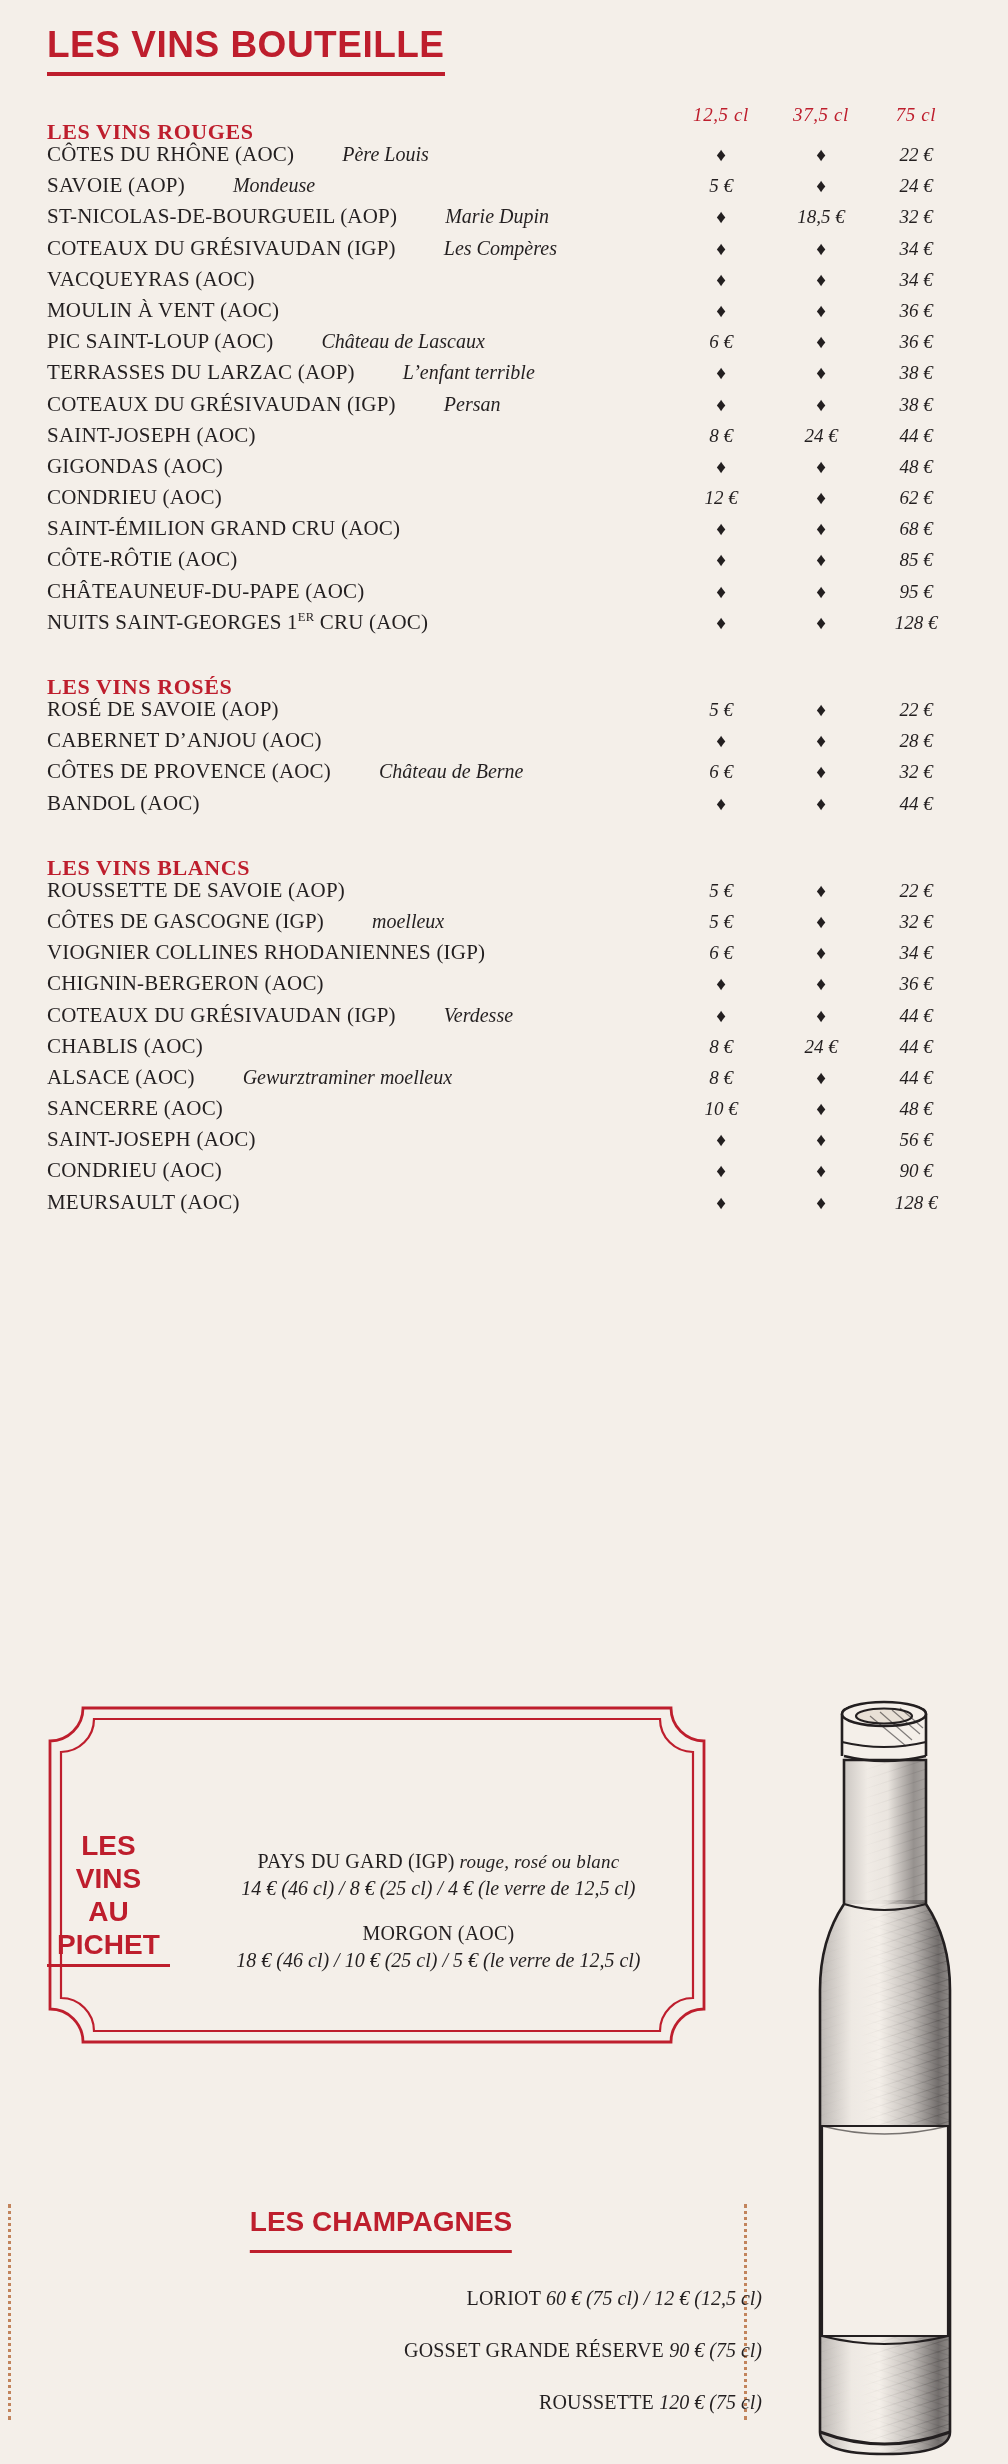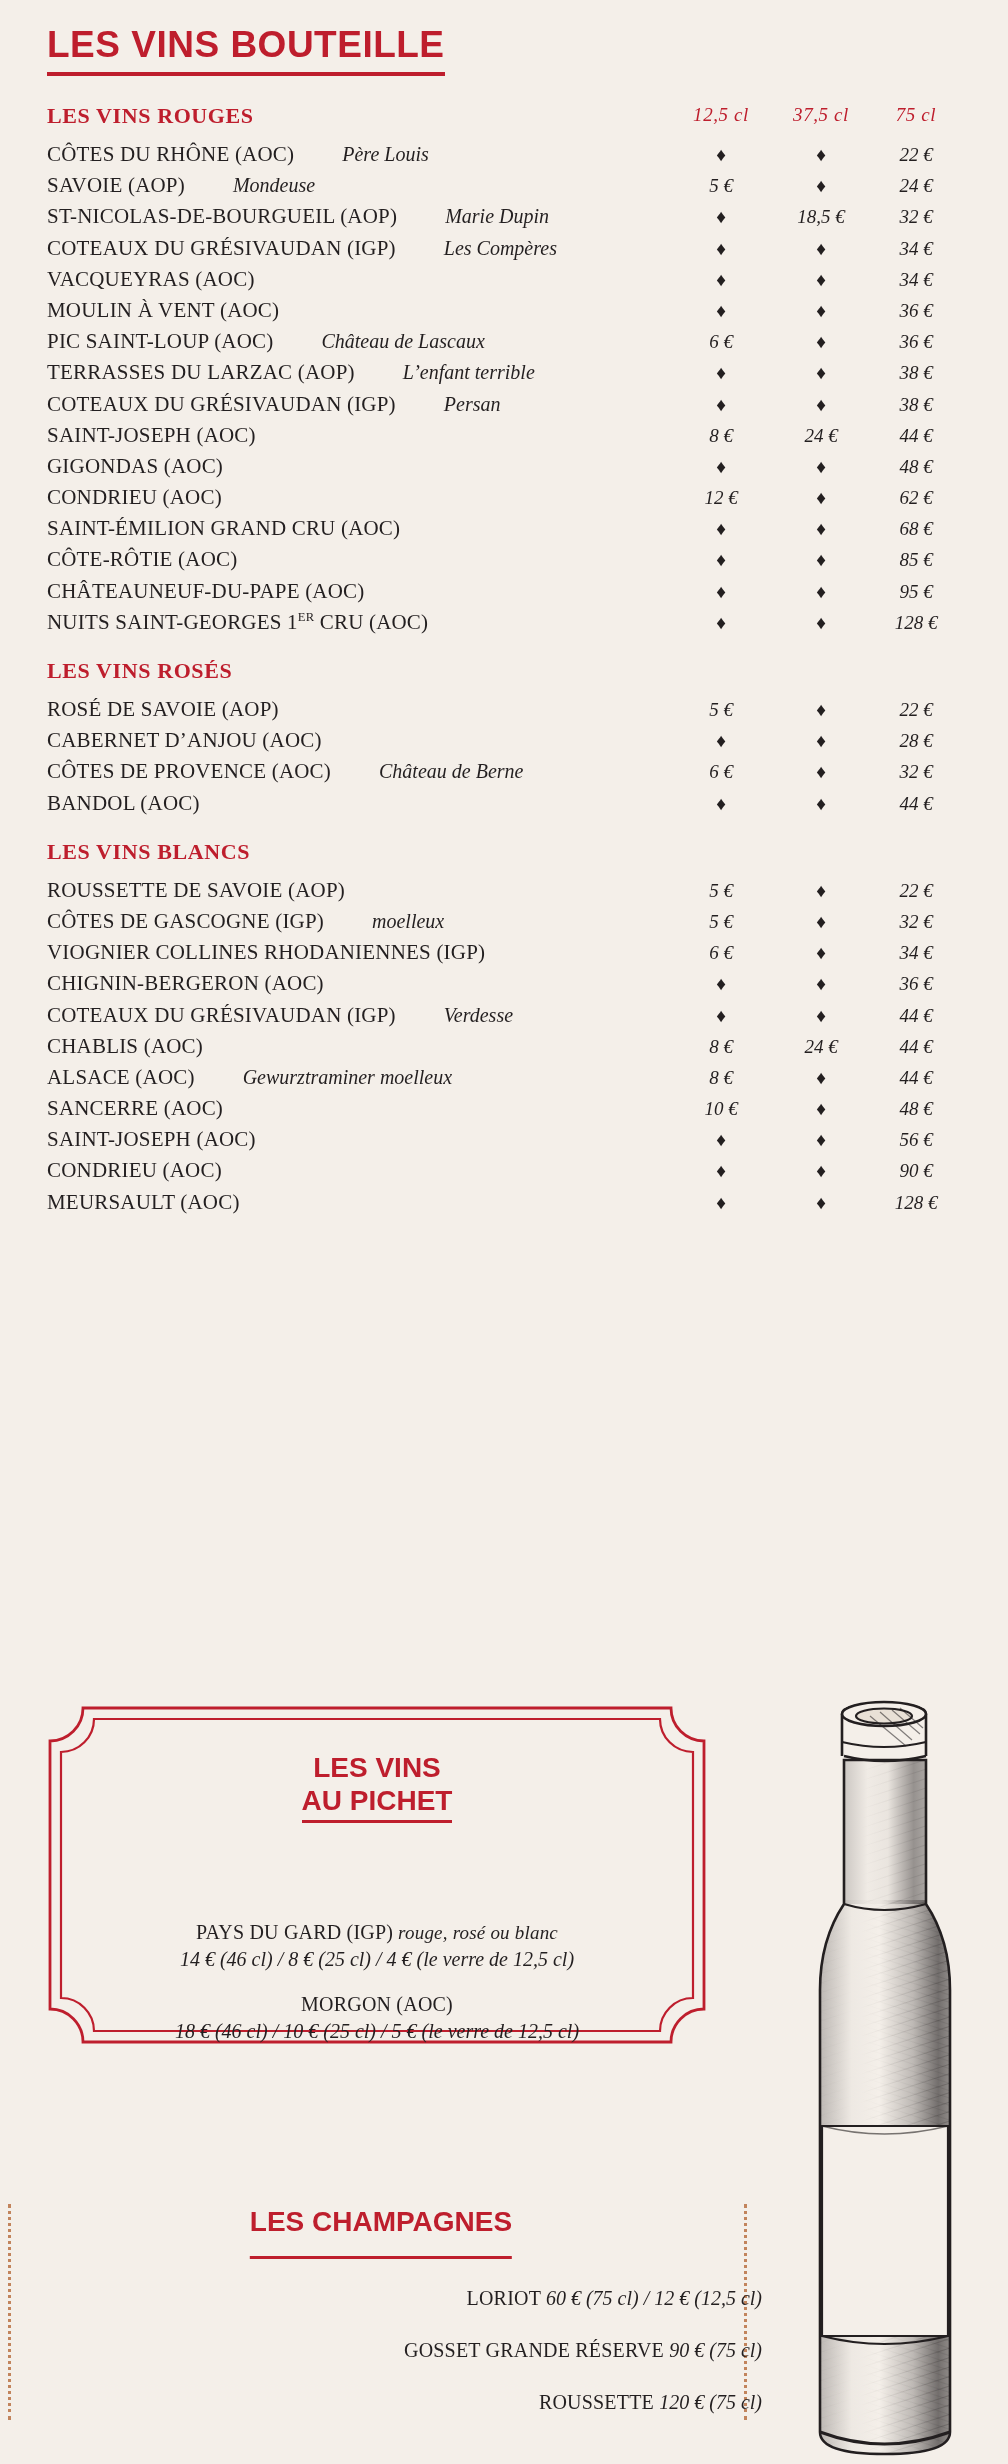--- a/index.html
+++ b/index.html
@@ -32,21 +32,21 @@
   .sect-head{
     font-family:"Liberation Serif", serif;
     font-weight:bold;
     font-size:22px;
     letter-spacing:.6px;
     color:#be1e2d;
     margin:0 0 8px 0;
     position:relative;
     height:28px;
   }
-  .sect-head .label{position:absolute;left:0;top:0;}
+  .sect-head .label{position:absolute;left:0;top:16px;}
 
   .colheads{position:absolute;right:0;top:1px;width:290px;}
   .colheads span{
     position:absolute;
     font-style:italic;
     font-weight:normal;
     font-size:19px;
     color:#be1e2d;
     text-align:center;
   }
@@ -92,22 +92,22 @@
   .gap{height:20px;}
 
   
   .pichet{
     position:absolute;left:47px;top:1705px;
     width:660px;height:340px;
   }
   .pichet svg{position:absolute;left:0;top:0;}
   .pichet-inner{
     position:absolute;left:0;top:0;width:660px;height:340px;
-    display:flex;flex-direction:column;align-items:center;
-    justify-content:space-between;
+    display:flex;flex-direction:row;align-items:center;
+    justify-content:center;
     padding-top:46px;box-sizing:border-box;
   }
   .pichet-title{
     font-family:"Liberation Sans", sans-serif;
     font-weight:bold;font-size:28px;
     color:#be1e2d;text-align:center;
     line-height:1.18;
     border-bottom:3px solid #be1e2d;
     padding-bottom:3px;
   }
@@ -126,21 +126,21 @@
     position:absolute;top:24px;height:216px;width:0;
     border-left:3px dotted #c2845c;
   }
   .dl-left{left:8px;}
   .dl-right{left:744px;}
   .champ-title{
     font-family:"Liberation Sans", sans-serif;
     font-weight:bold;font-size:28px;color:#be1e2d;
     text-align:center;position:absolute;
     left:50%;transform:translateX(-50%);
-    top:26px;padding-bottom:18px;
+    top:26px;padding-bottom:12px;
     border-bottom:3px solid #be1e2d;
     white-space:nowrap;
   }
   .champ-list{position:absolute;left:0;top:108px;width:762px;text-align:right;}
   .champ-row{font-size:20px;letter-spacing:.2px;line-height:1.0;margin-bottom:32px;}
   .champ-row .cprice{font-style:italic;font-size:20px;letter-spacing:0;}
 
   
   .bottle{position:absolute;left:760px;top:1690px;width:248px;height:774px;}
 </style>

